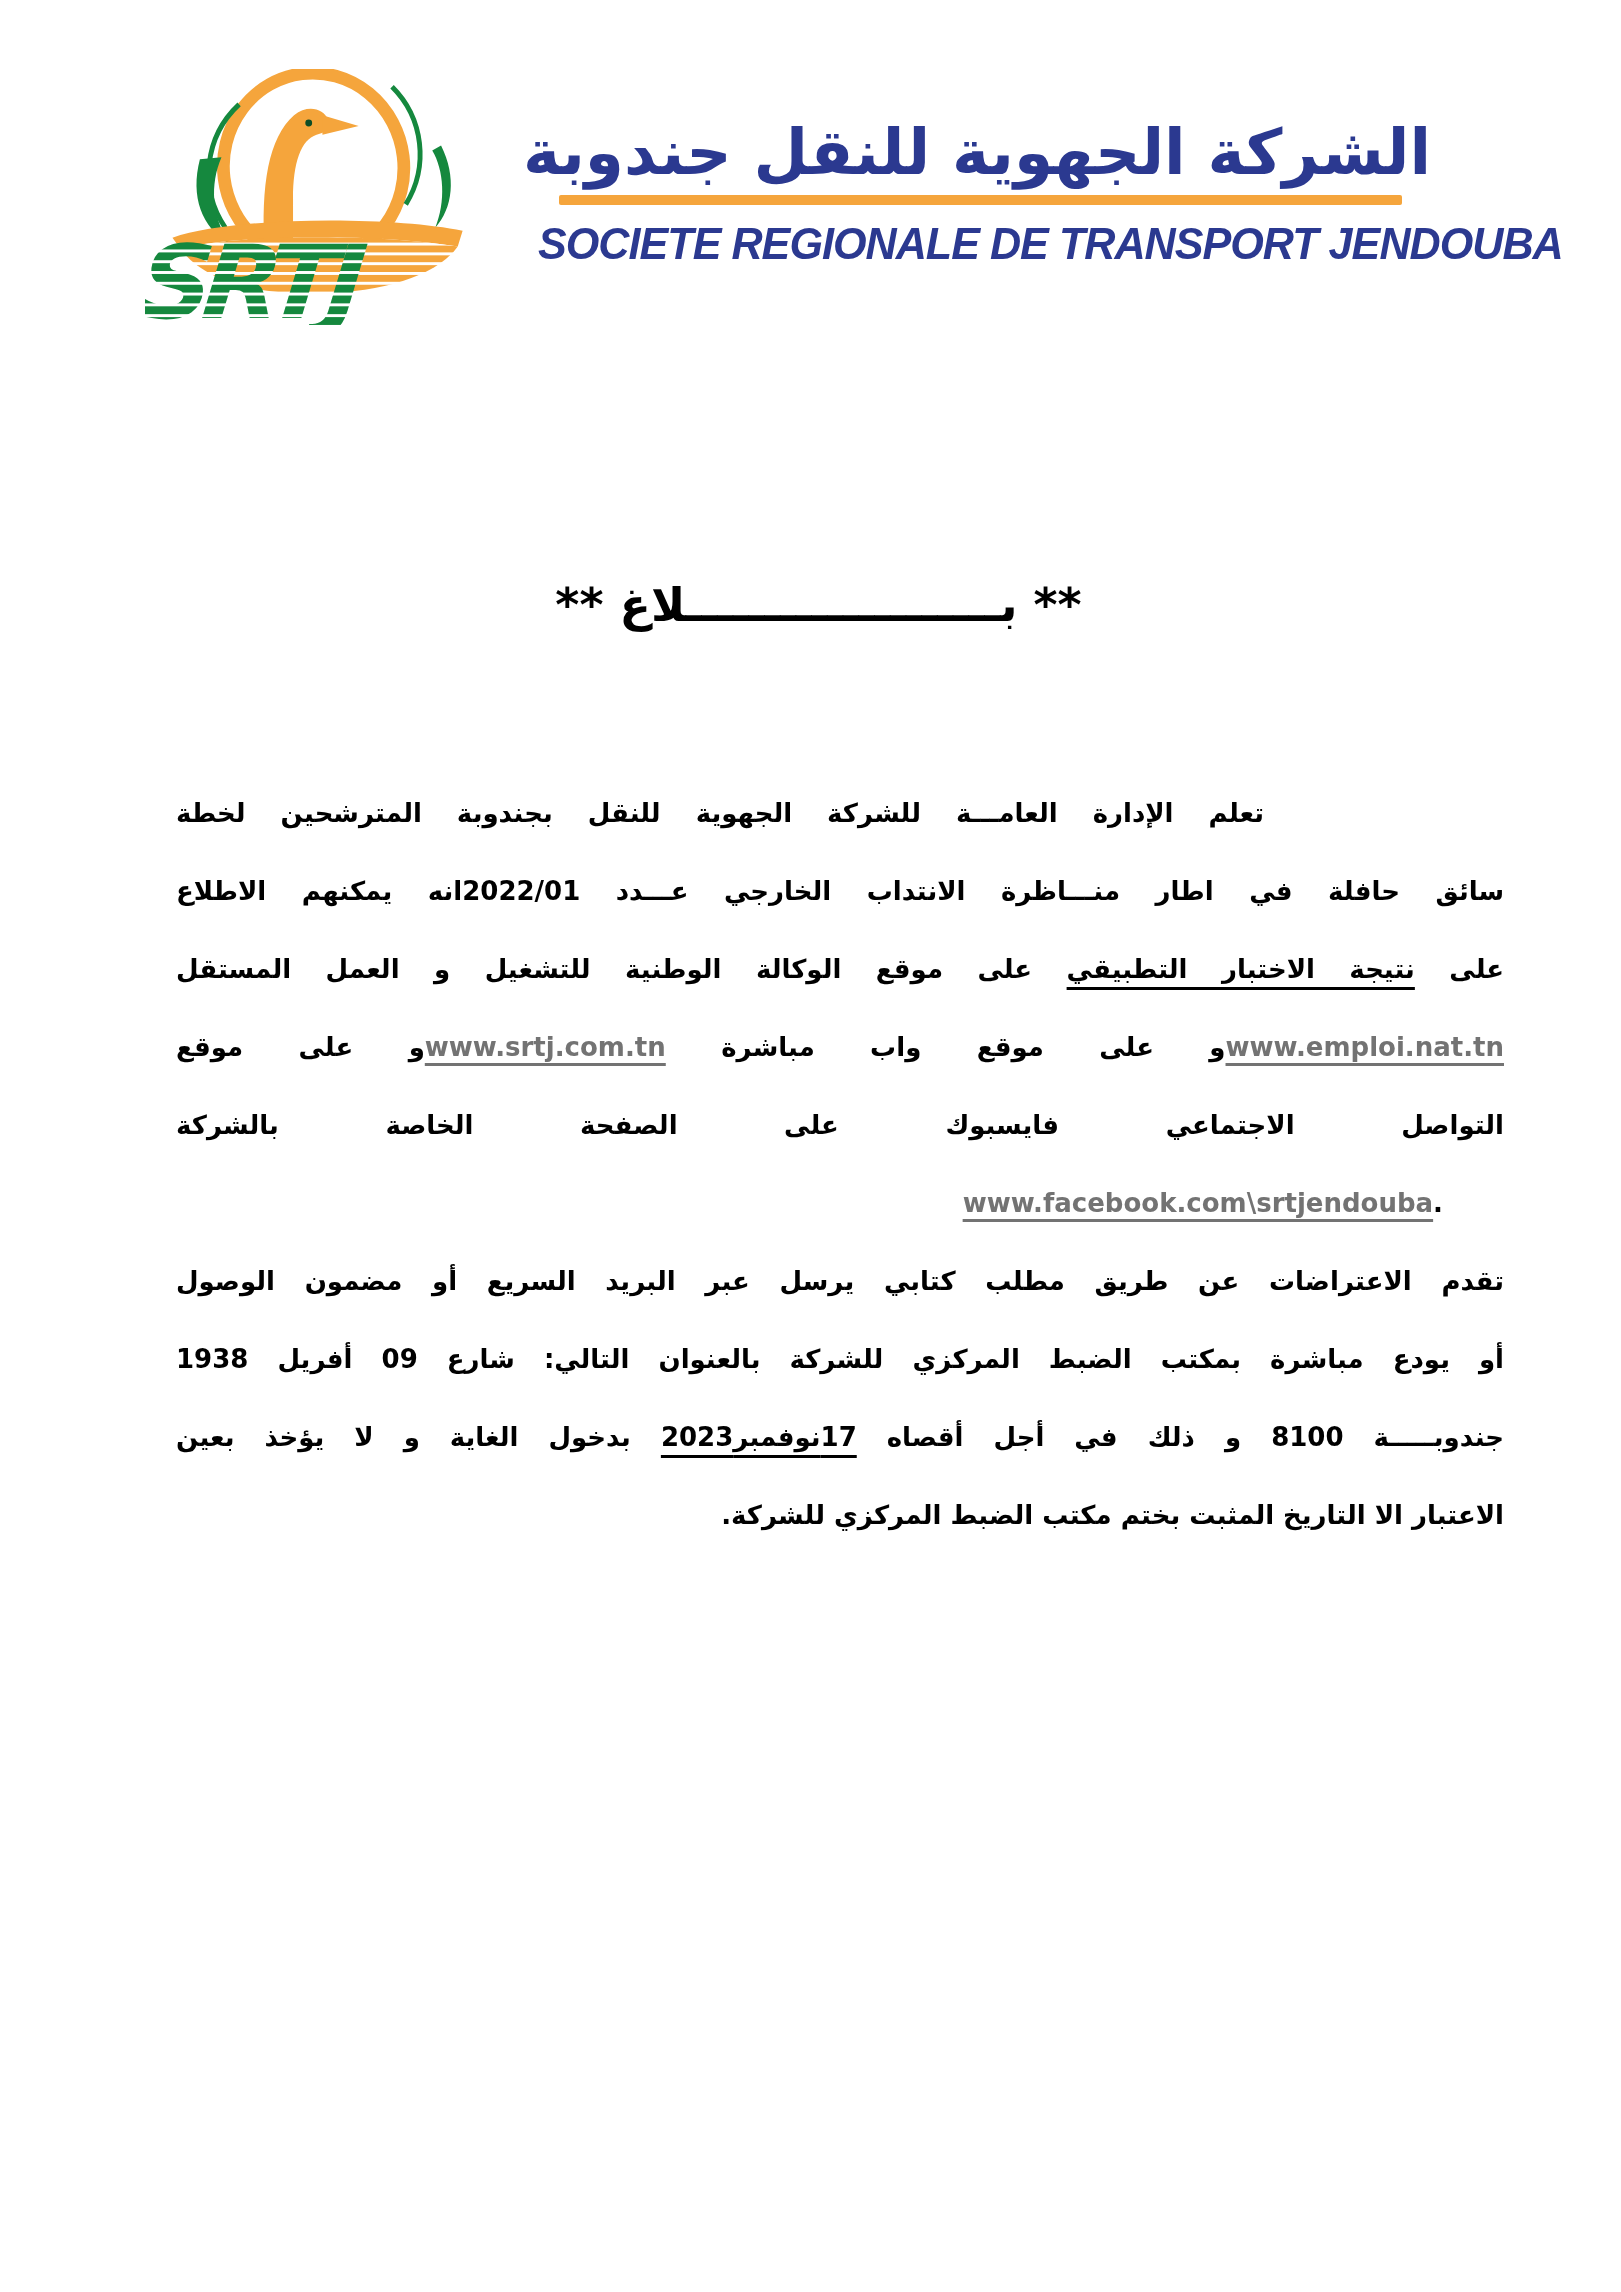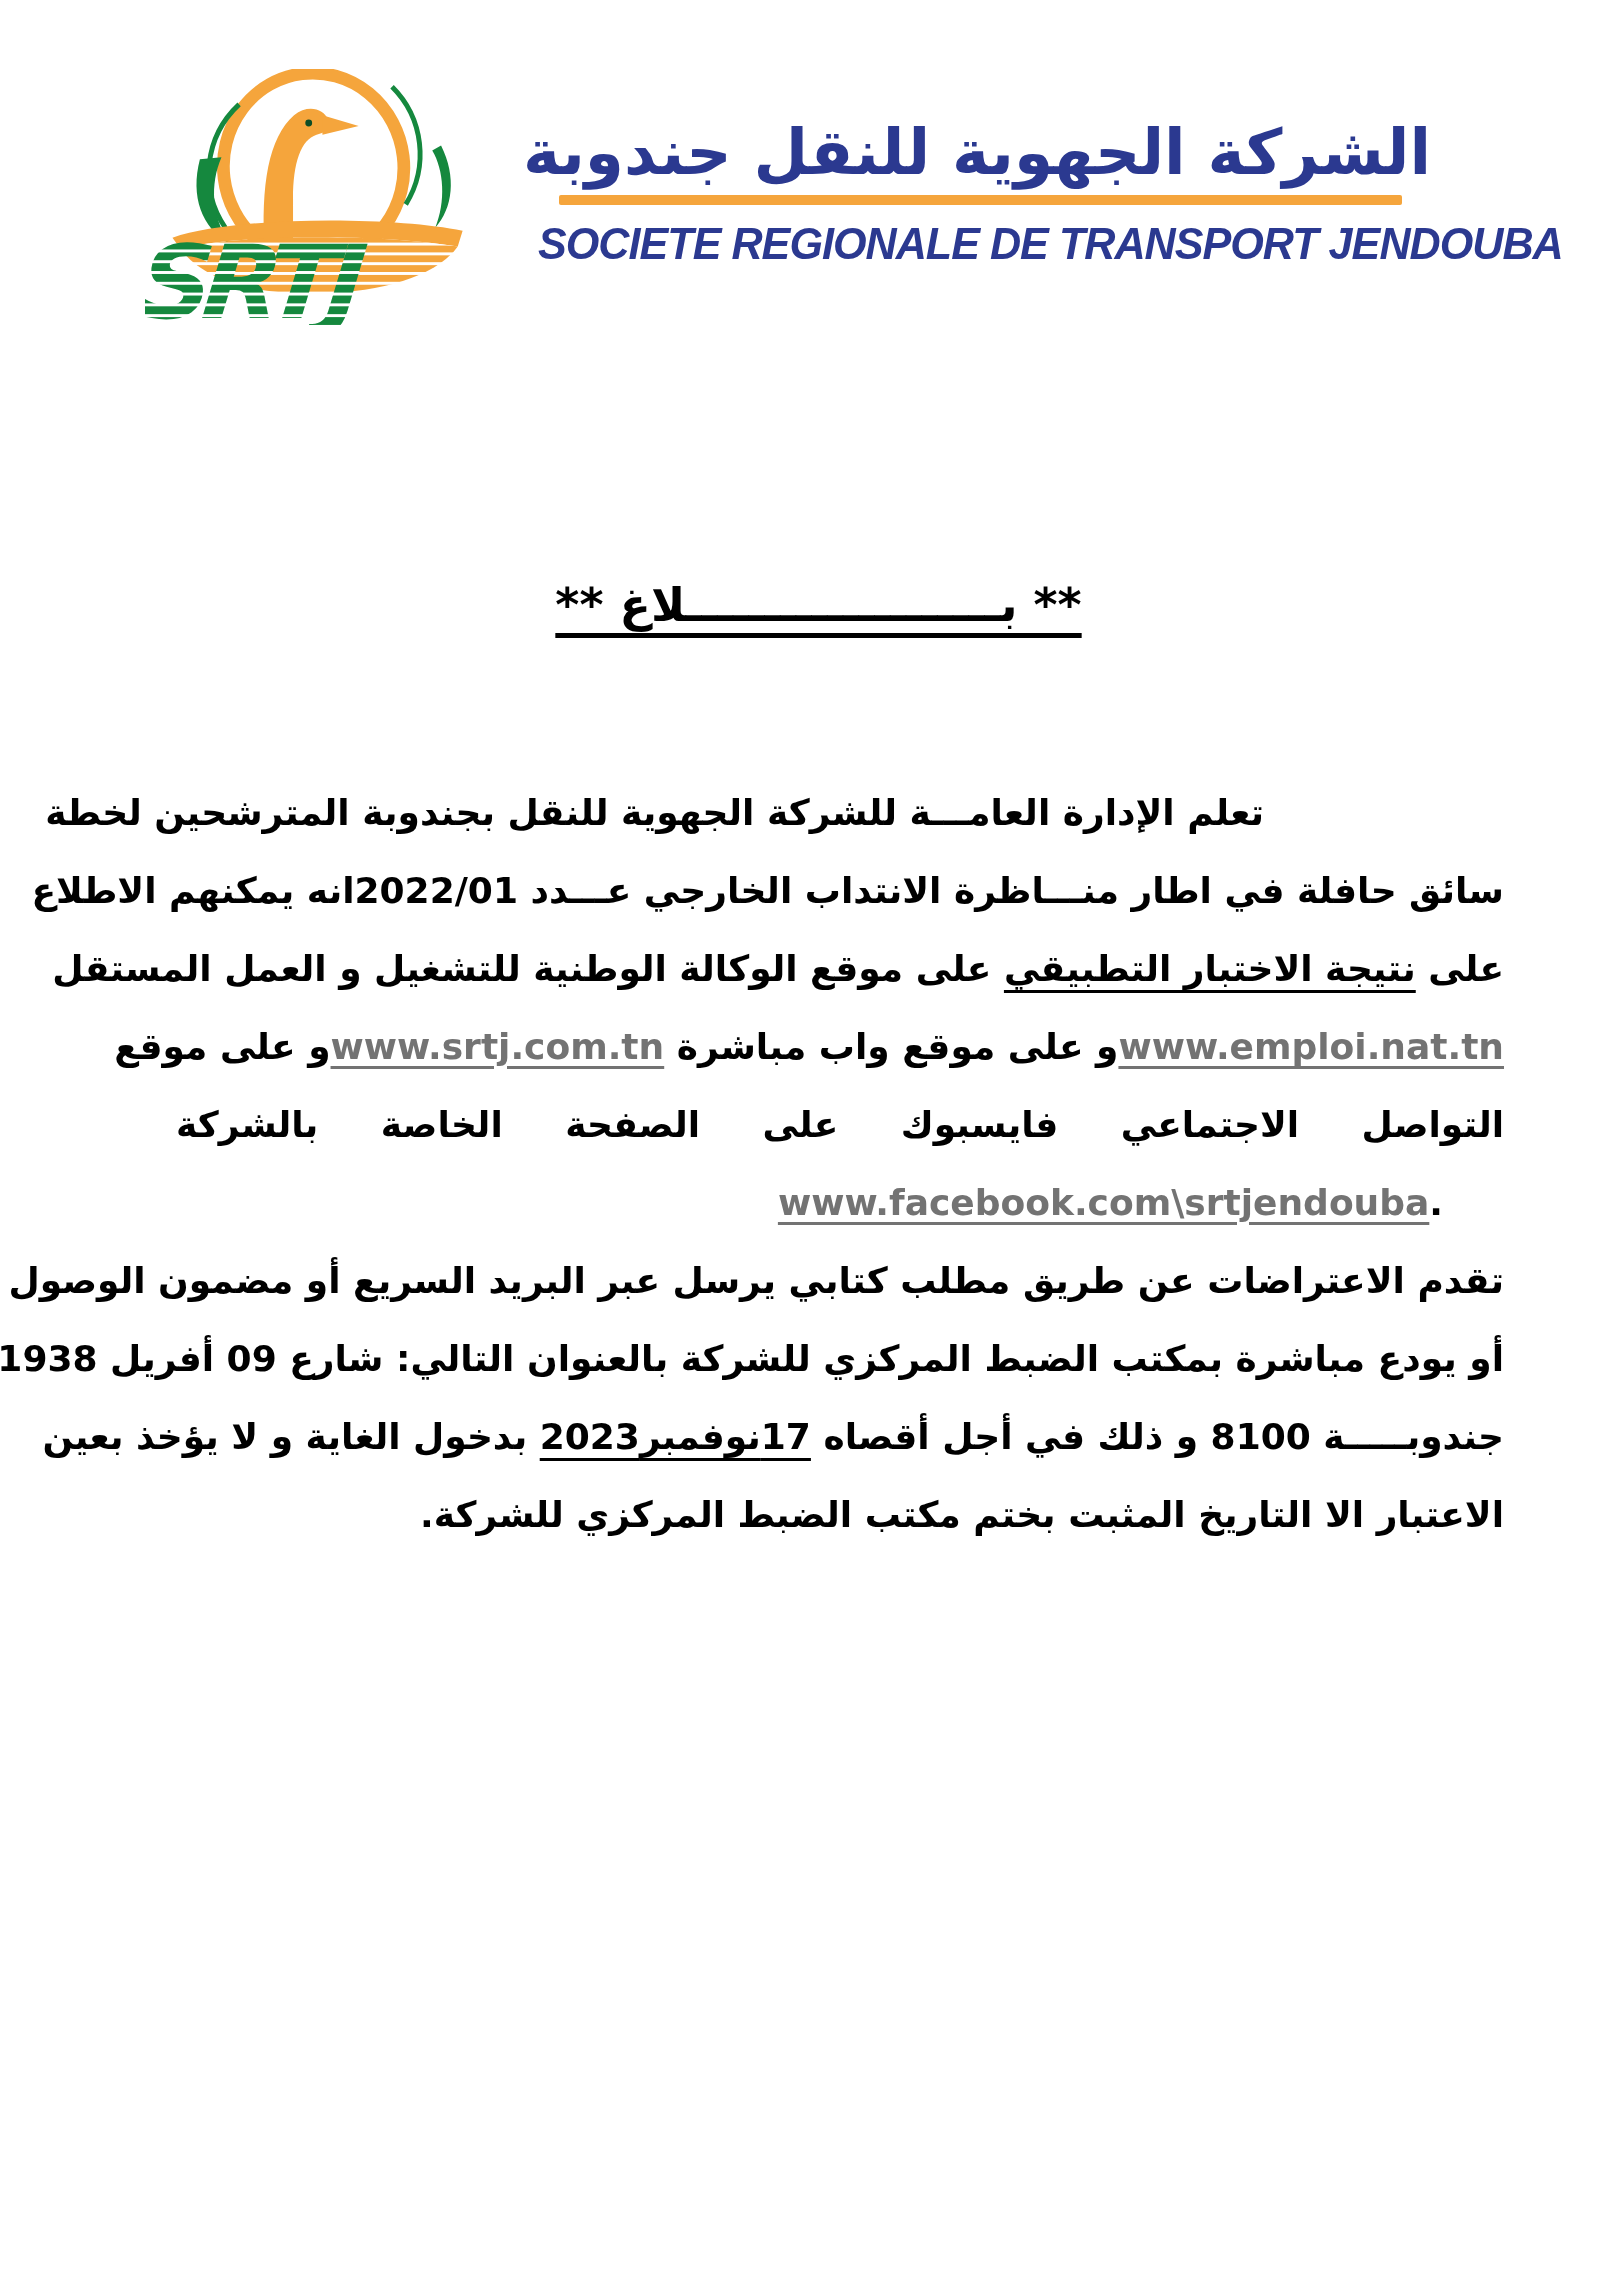--- a/index.html
+++ b/index.html
@@ -37,40 +37,39 @@
   .doc-title{
     position:absolute;top:561px;left:0;width:100%;
     text-align:center;
     direction:rtl;
     font-weight:bold;
     font-size:46px;
     line-height:88px;
     color:#000;
   }
   .doc-title .t-inner{
-    text-decoration:underline;
     text-decoration-thickness:4.9px;
     text-underline-offset:11.8px;
     margin-left:16px;
   }
   
   .body-text{
     position:absolute;
     left:176px;top:774px;
     width:1328px;
     color:#000;
   }
   .line{
     direction:rtl;
     text-align:justify;
     text-align-last:justify;
     white-space:nowrap;
     height:78px;
     line-height:78px;
-    font-size:36px;
+    font-size:26px;
     font-weight:bold;
     font-family:"DejaVu Sans",sans-serif;
   }
   .line.first{text-indent:240px;}
   .line.last{text-align:left;text-align-last:right;}
   .line.fbline{
     direction:ltr;
     text-align:right;
     text-align-last:right;
     padding-right:61px;

